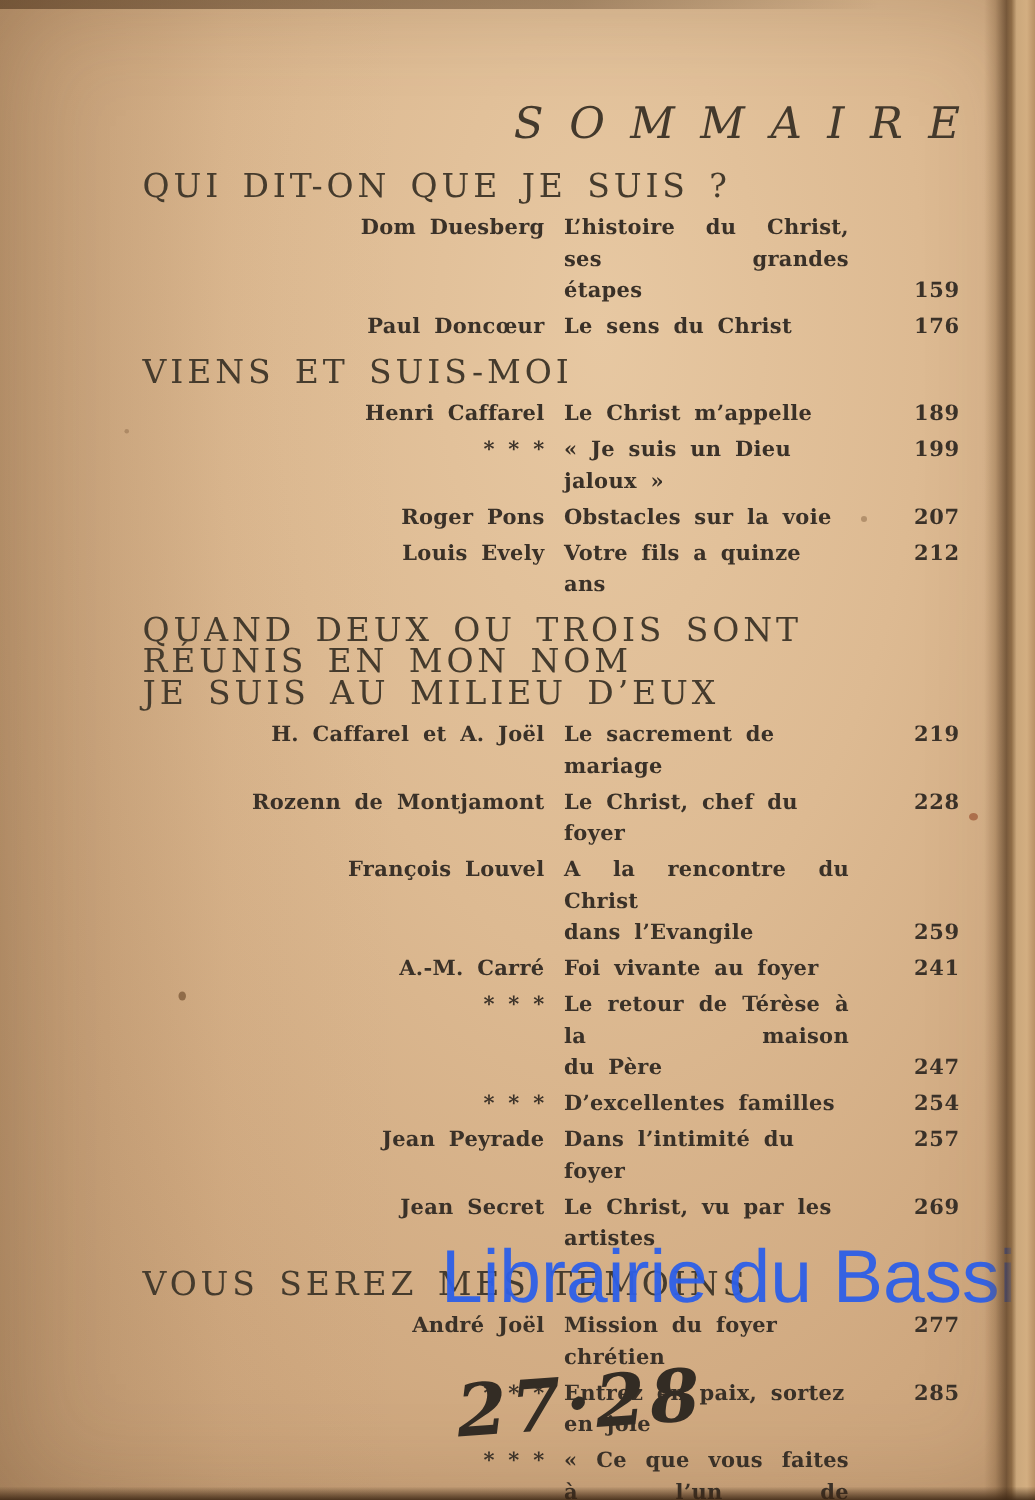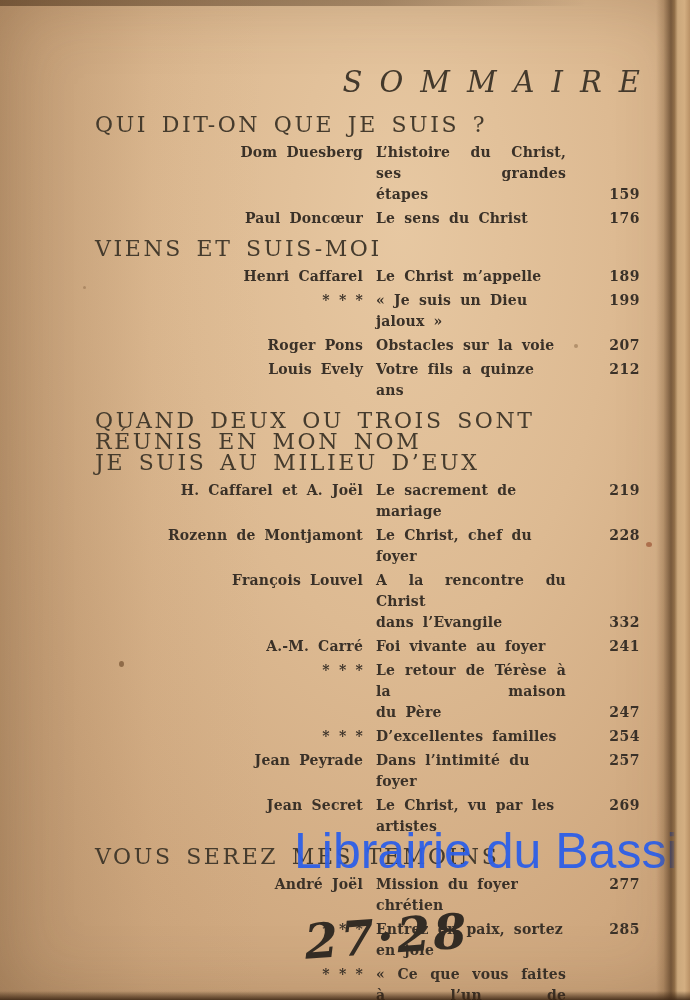--- a/index.html
+++ b/index.html
@@ -161,21 +161,21 @@
       </div>
       <div class="entry">
         <div class="author">François Louvel</div>
         <div class="body">
           <div class="line fill">
             <span class="t">A la rencontre du Christ</span>
             <span class="pg"></span>
           </div>
           <div class="line">
             <span class="t">dans l’Evangile</span>
-            <span class="pg">332</span>
+            <span class="pg">259</span>
           </div>
         </div>
       </div>
       <div class="entry">
         <div class="author">A.-M. Carré</div>
         <div class="body">
           <div class="line">
             <span class="t">Foi vivante au foyer</span>
             <span class="pg">241</span>
           </div>

